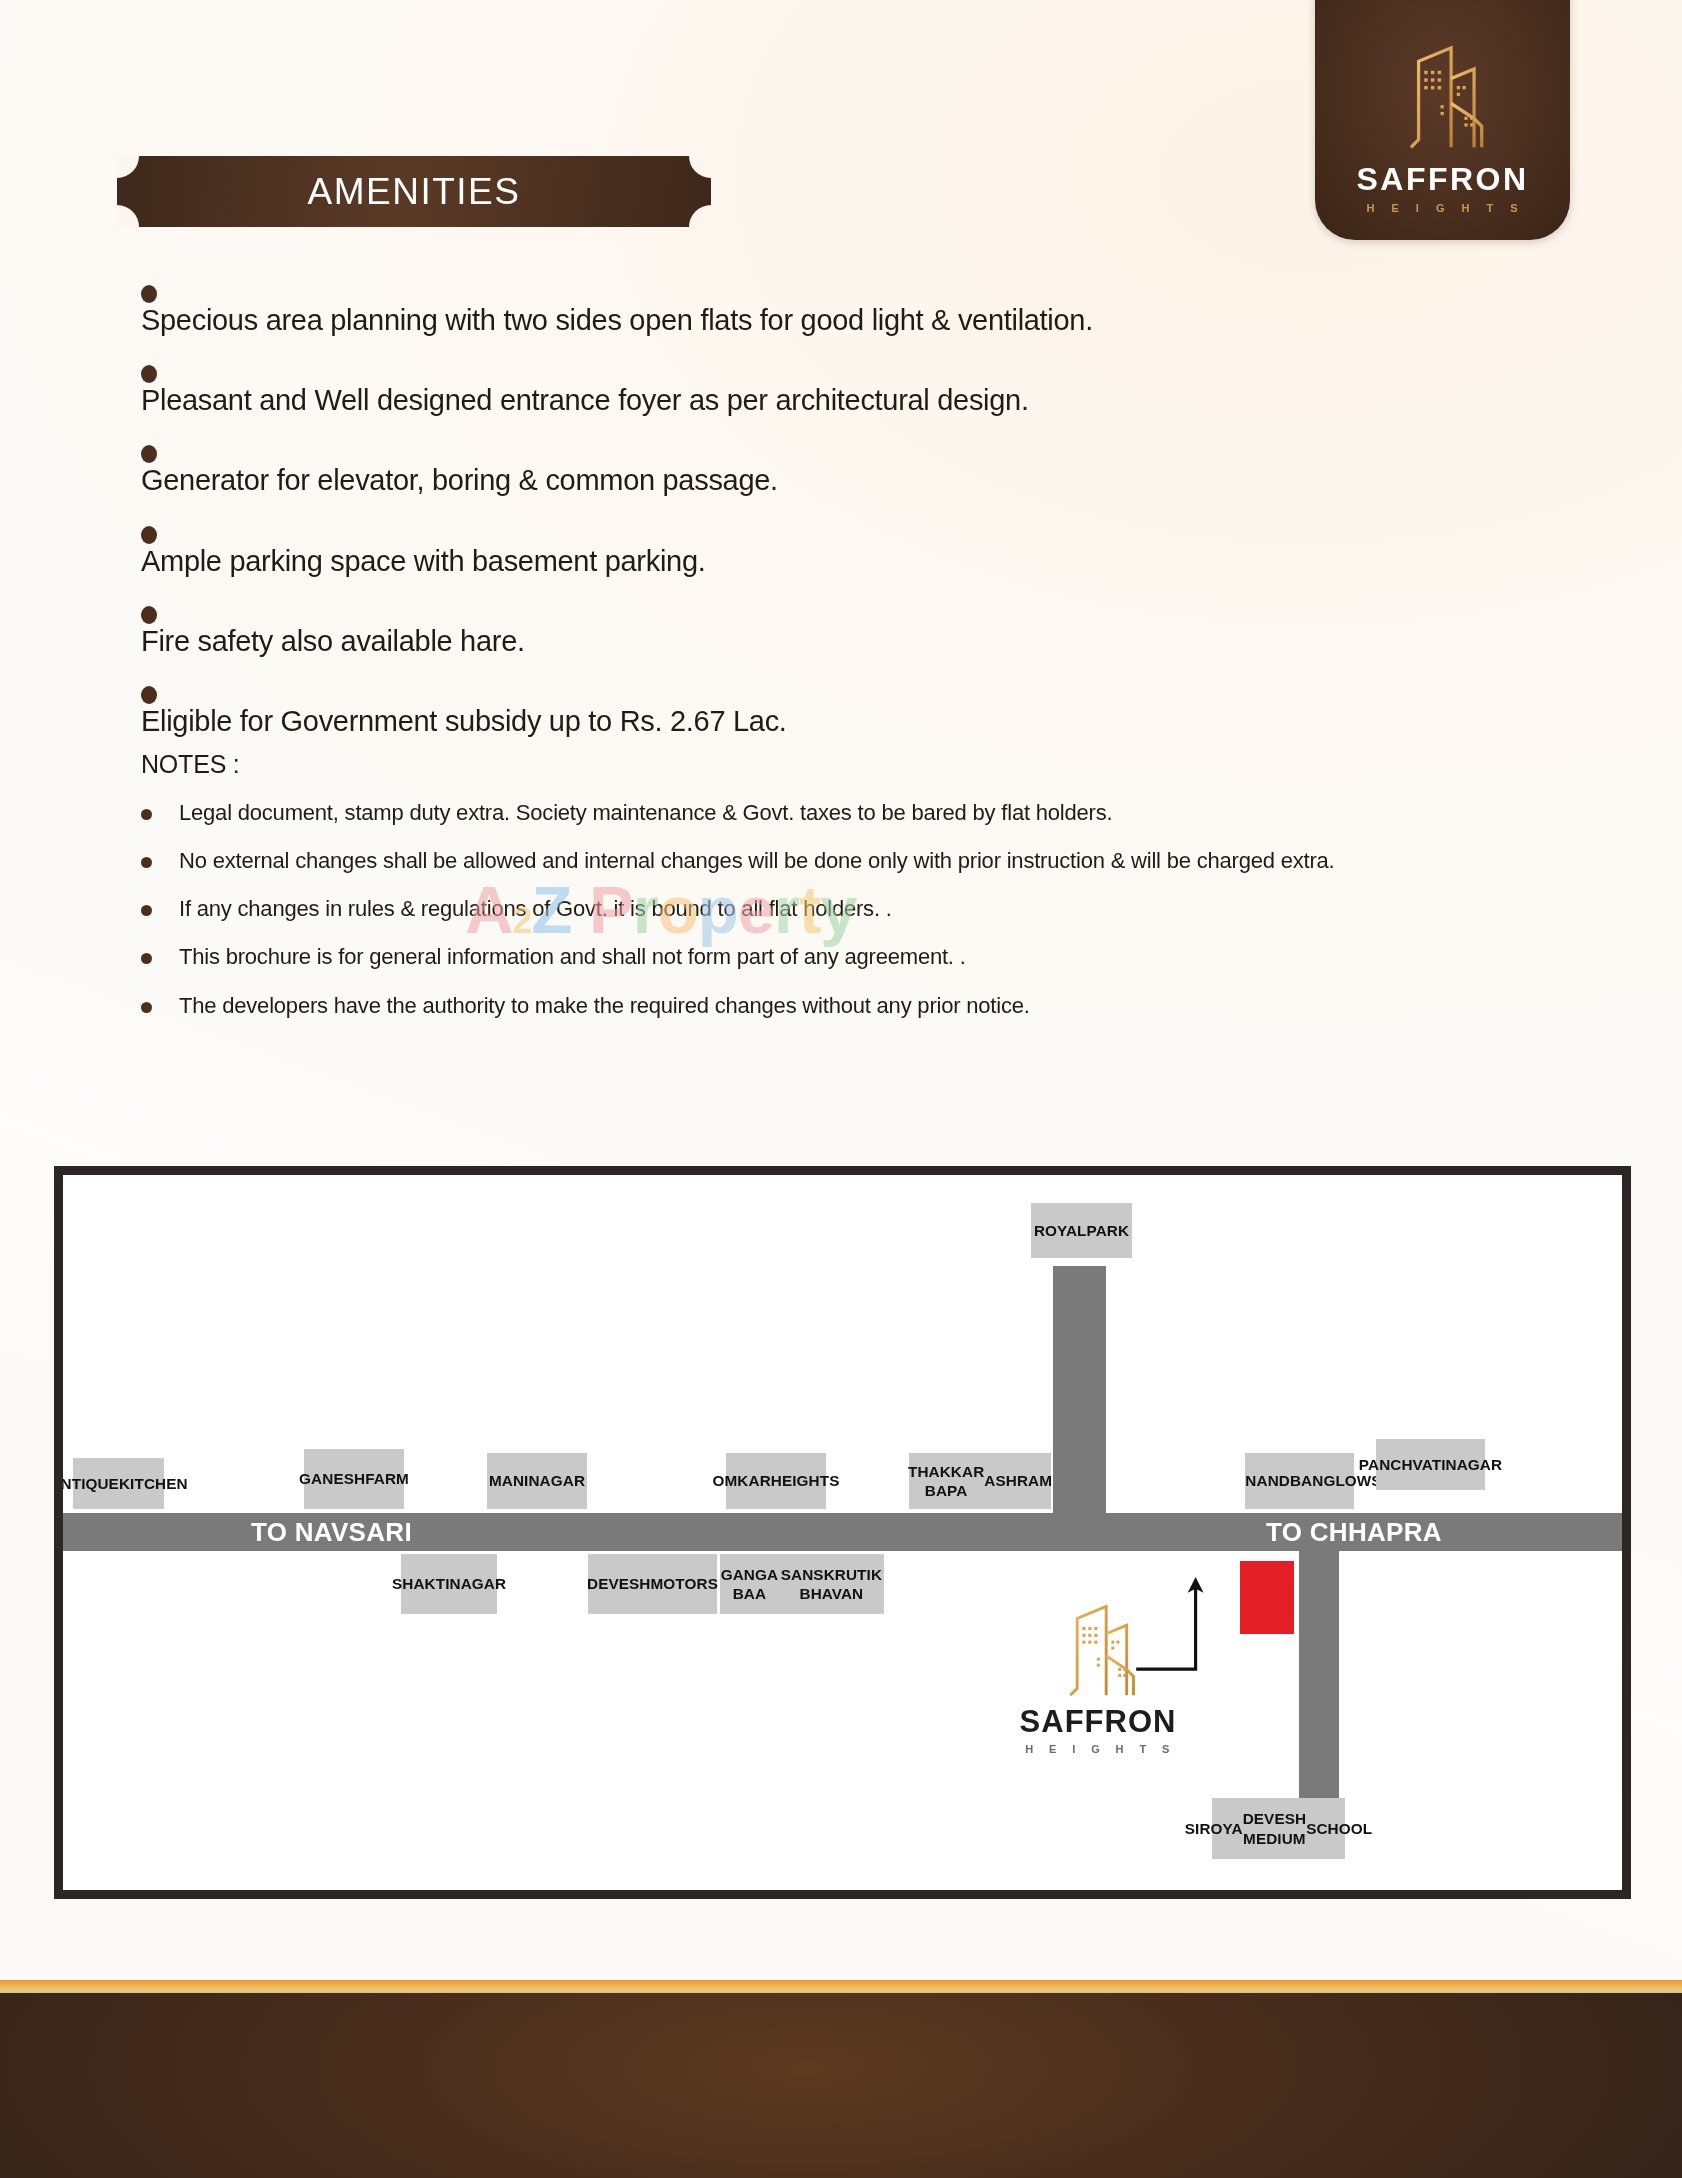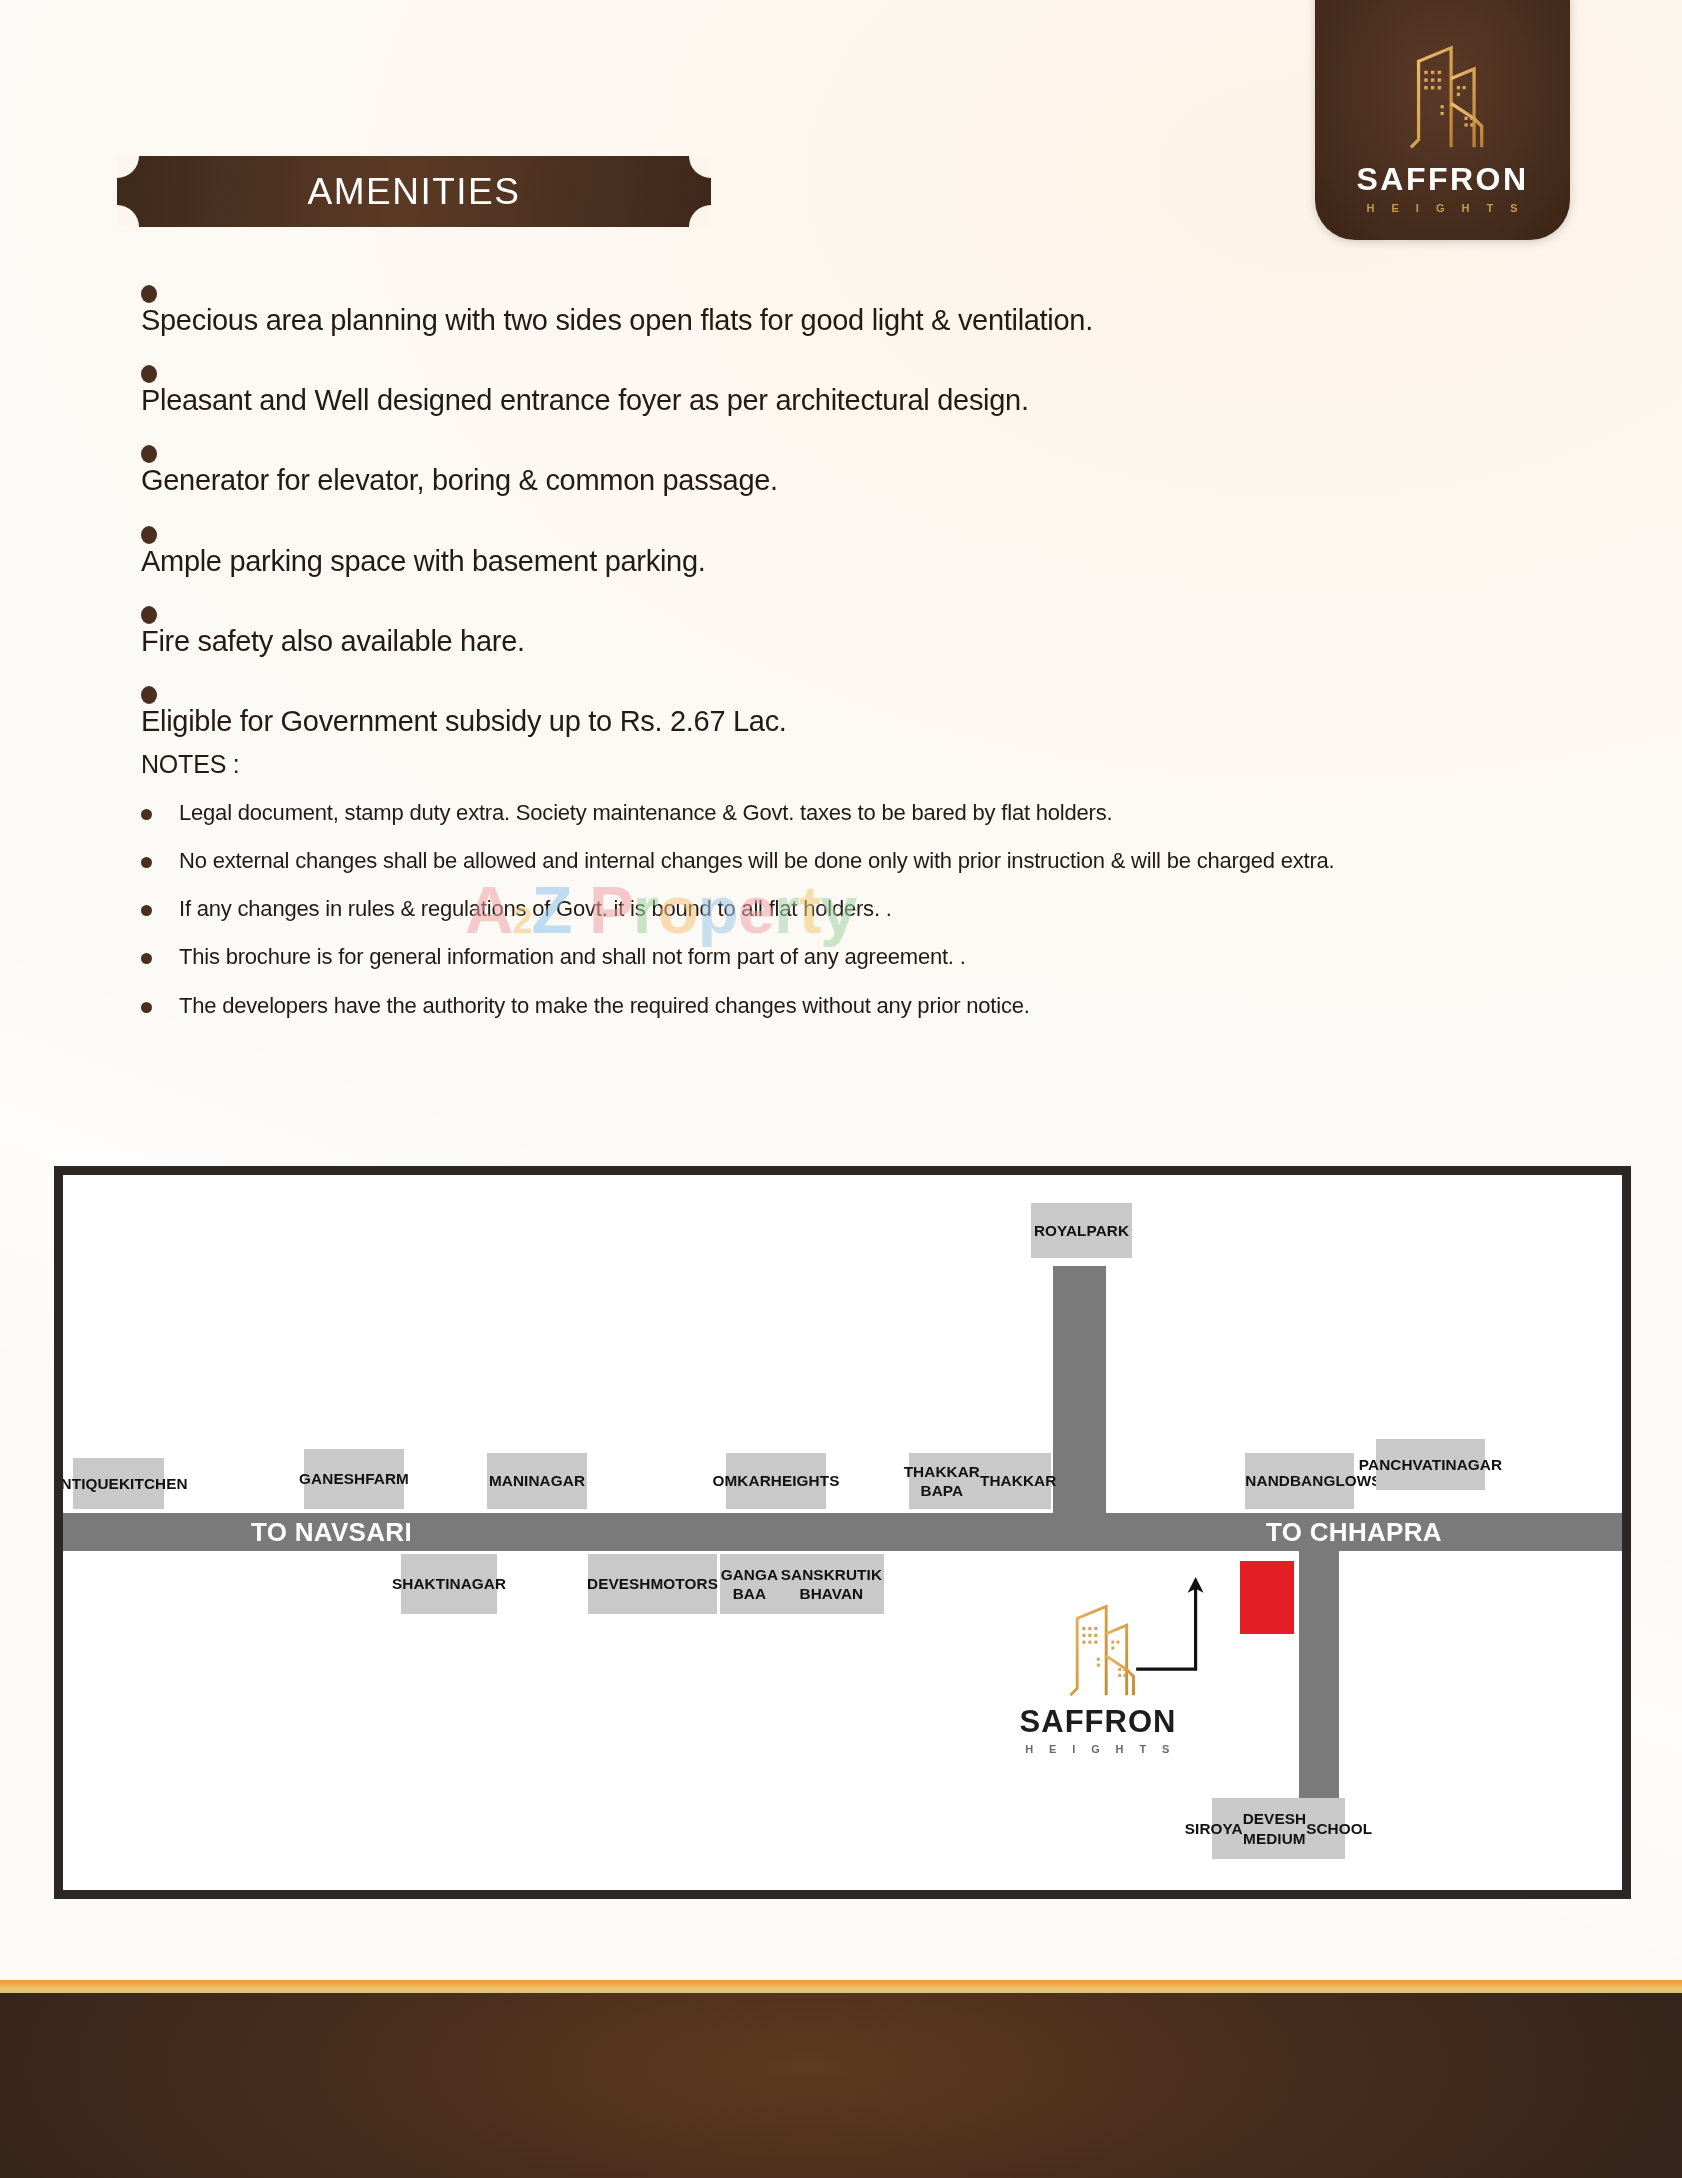--- a/index.html
+++ b/index.html
@@ -382,21 +382,21 @@
         <div class="poi" style="left: 424px; top: 278px; width: 100px; height: 56px;">
           <div>MANI</div>
           <div>NAGAR</div>
         </div>
         <div class="poi" style="left: 663px; top: 278px; width: 100px; height: 56px;">
           <div>OMKAR</div>
           <div>HEIGHTS</div>
         </div>
         <div class="poi" style="left: 846px; top: 278px; width: 142px; height: 56px;">
           <div>THAKKAR BAPA</div>
-          <div>THAKKAR</div>
+          <div>ASHRAM</div>
         </div>
         <div class="poi" style="left: 968px; top: 28px; width: 101px; height: 55px;">
           <div>ROYAL</div>
           <div>PARK</div>
         </div>
         <div class="poi" style="left: 1182px; top: 278px; width: 109px; height: 56px; padding-left: 28px;">
           <div>NAND</div>
           <div>BANGLOWS</div>
         </div>
         <div class="poi" style="left: 1313px; top: 264px; width: 109px; height: 51px;">

